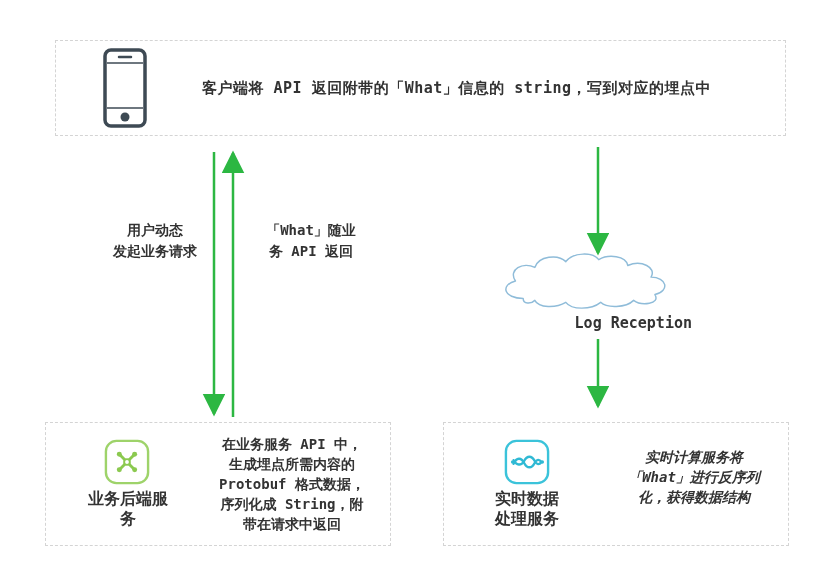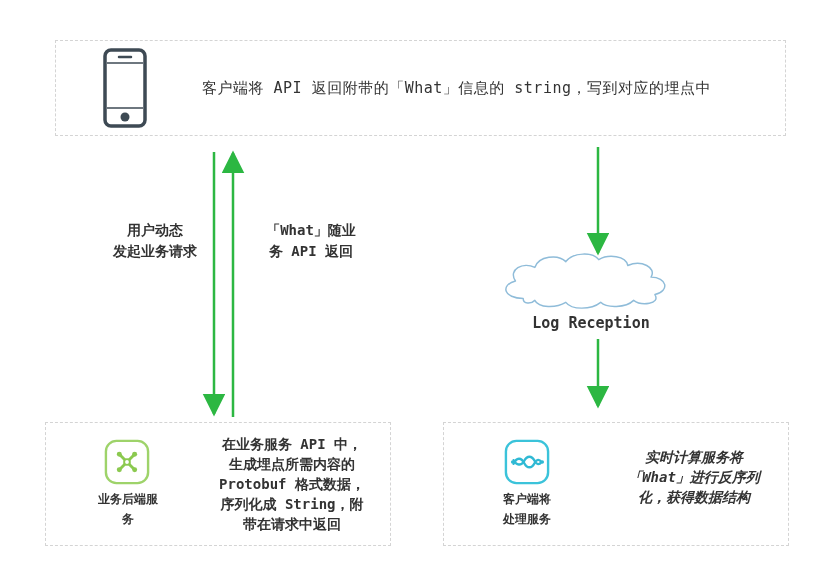--- a/index.html
+++ b/index.html
@@ -13,39 +13,39 @@
   }
   .box{
     position:absolute;
     border:1px dashed #d4d4d4;
     background:#ffffff;
     box-sizing:border-box;
   }
   .top-box{left:55px;top:40px;width:731px;height:96px;display:flex;align-items:center;}
   .phone-wrap{flex:0 0 auto;margin-left:46px;display:flex;align-items:center;}
   .top-text{
-    flex:1 1 auto;text-align:center;font-size:15px;font-weight:normal;
+    flex:1 1 auto;text-align:center;font-size:15px;font-weight:bold;
     letter-spacing:0.5px;padding:0 30px 0 10px;
   }
   .preline{white-space:pre-line;}
   .flow-label{position:absolute;font-size:14px;line-height:21px;font-weight:bold;}
   .request-label{left:92px;top:220px;width:126px;text-align:center;}
   .response-label{left:246px;top:220px;width:130px;text-align:center;}
   .cloud-wrap{position:absolute;left:490px;top:250px;width:202px;height:62px;}
   .cloud-label{
     position:absolute;left:490px;top:314px;width:202px;
-    text-align:center;font-size:15px;font-weight:bold;color:#333;
+    text-align:right;font-size:15px;font-weight:bold;color:#333;
   }
   .backend-box{left:45px;top:422px;width:346px;height:124px;}
   .realtime-box{left:443px;top:422px;width:346px;height:124px;}
   .svc-icon{position:absolute;}
   .backend-box .svc-icon{left:58px;top:16px;}
   .realtime-box .svc-icon{left:60px;top:16px;}
   .svc-label{
-    position:absolute;font-size:12px;line-height:20px;font-weight:bold;text-align:center;
+    position:absolute;font-size:16px;line-height:20px;font-weight:bold;text-align:center;
   }
   .backend-box .svc-label{left:12px;top:66px;width:140px;}
   .realtime-box .svc-label{left:18px;top:66px;width:130px;}
   .svc-desc{
     position:absolute;font-size:14px;line-height:20px;font-weight:bold;text-align:center;
   }
   .backend-box .svc-desc{left:150px;top:11px;width:192px;}
   .realtime-box .svc-desc{left:158px;top:24px;width:184px;font-style:italic;}
   .arrows{position:absolute;left:0;top:0;pointer-events:none;}
 </style>
@@ -128,20 +128,20 @@
   <div class="box realtime-box">
     <span class="svc-icon">
       <svg width="46" height="46" viewBox="0 0 48 48">
         <rect x="2" y="2" width="44" height="44" rx="11" fill="#ffffff" stroke="#3bc3da" stroke-width="2.5"></rect>
         <path d="M10 26 C 13 19, 18 19, 21 25 C 24 31, 29 31, 32 25 C 34 21, 37 21, 39 24" fill="none" stroke="#2fb9d4" stroke-width="2.4" stroke-linecap="round"></path>
         <path d="M10 22 C 13 28, 18 28, 21 23 C 24 17, 29 17, 32 23 C 34 27, 37 27, 39 24" fill="none" stroke="#2fb9d4" stroke-width="2.4" stroke-linecap="round"></path>
         <circle cx="9" cy="24" r="1.8" fill="#2fb9d4"></circle>
         <circle cx="40" cy="24" r="1.8" fill="#2fb9d4"></circle>
       </svg>
     </span>
-    <div class="svc-label preline">客户端将
+    <div class="svc-label preline">实时数据
 处理服务</div>
     <div class="svc-desc preline">实时计算服务将
 「What」进行反序列
 化，获得数据结构</div>
   </div>
 
 </div>
 
 </body></html>

